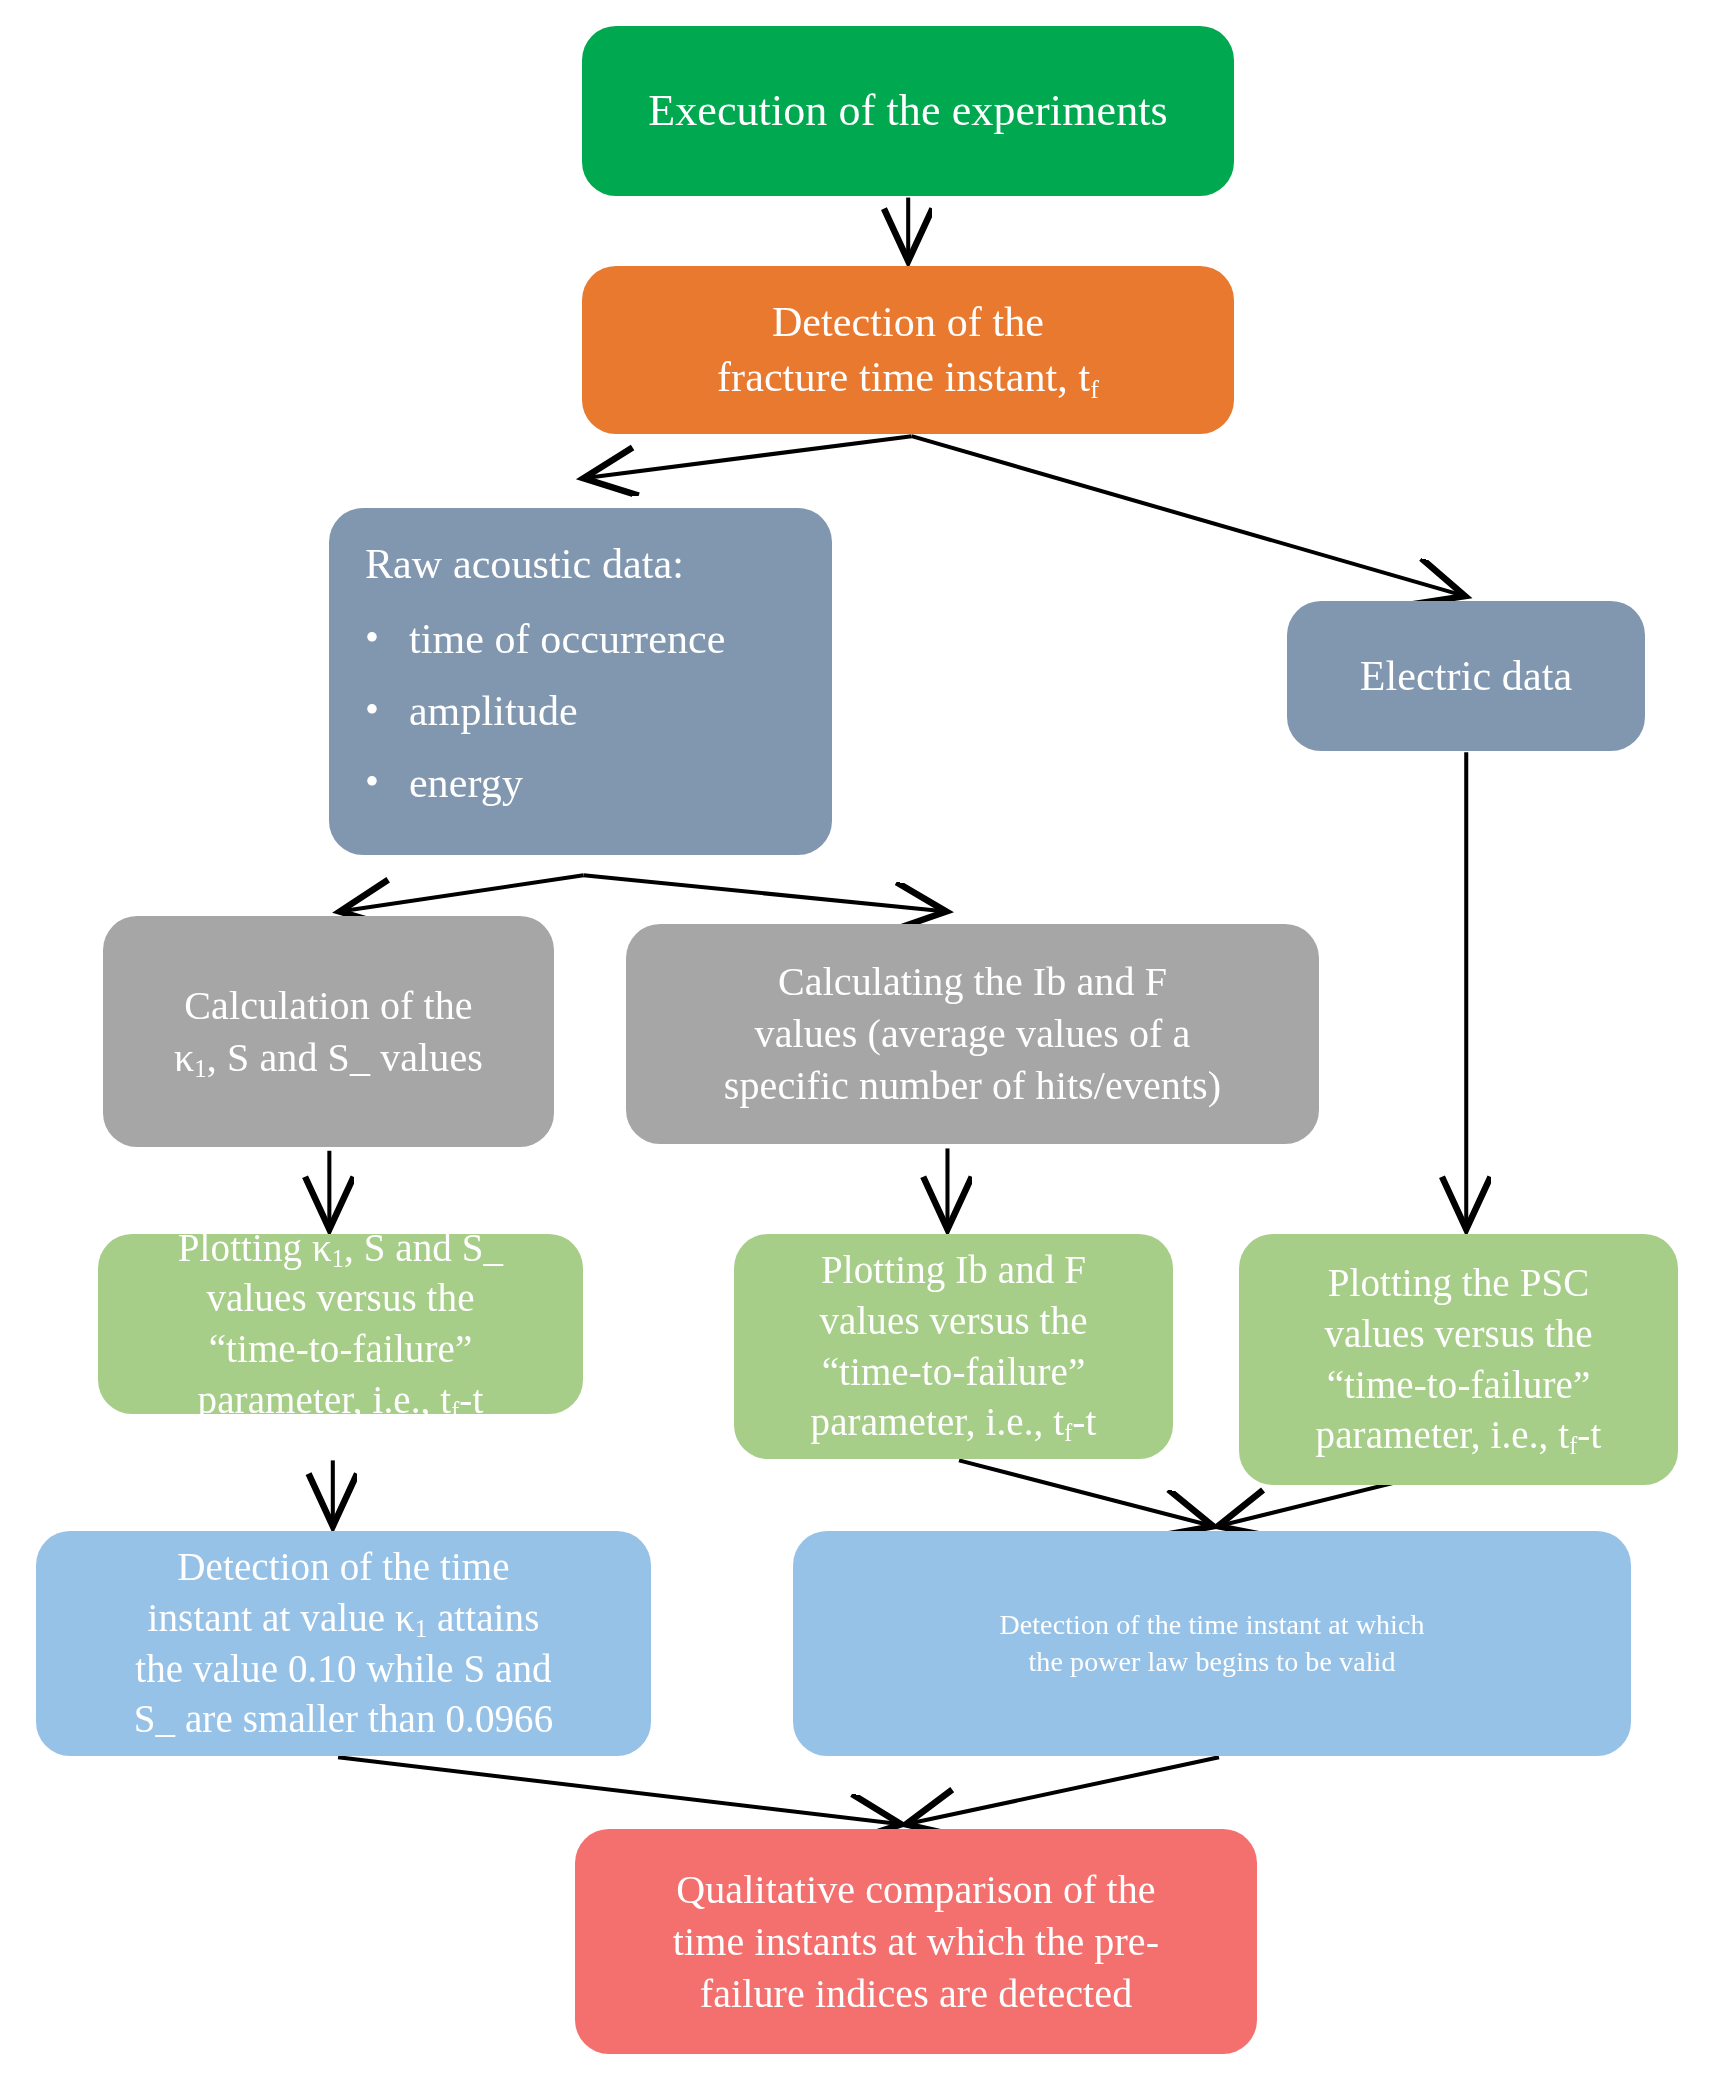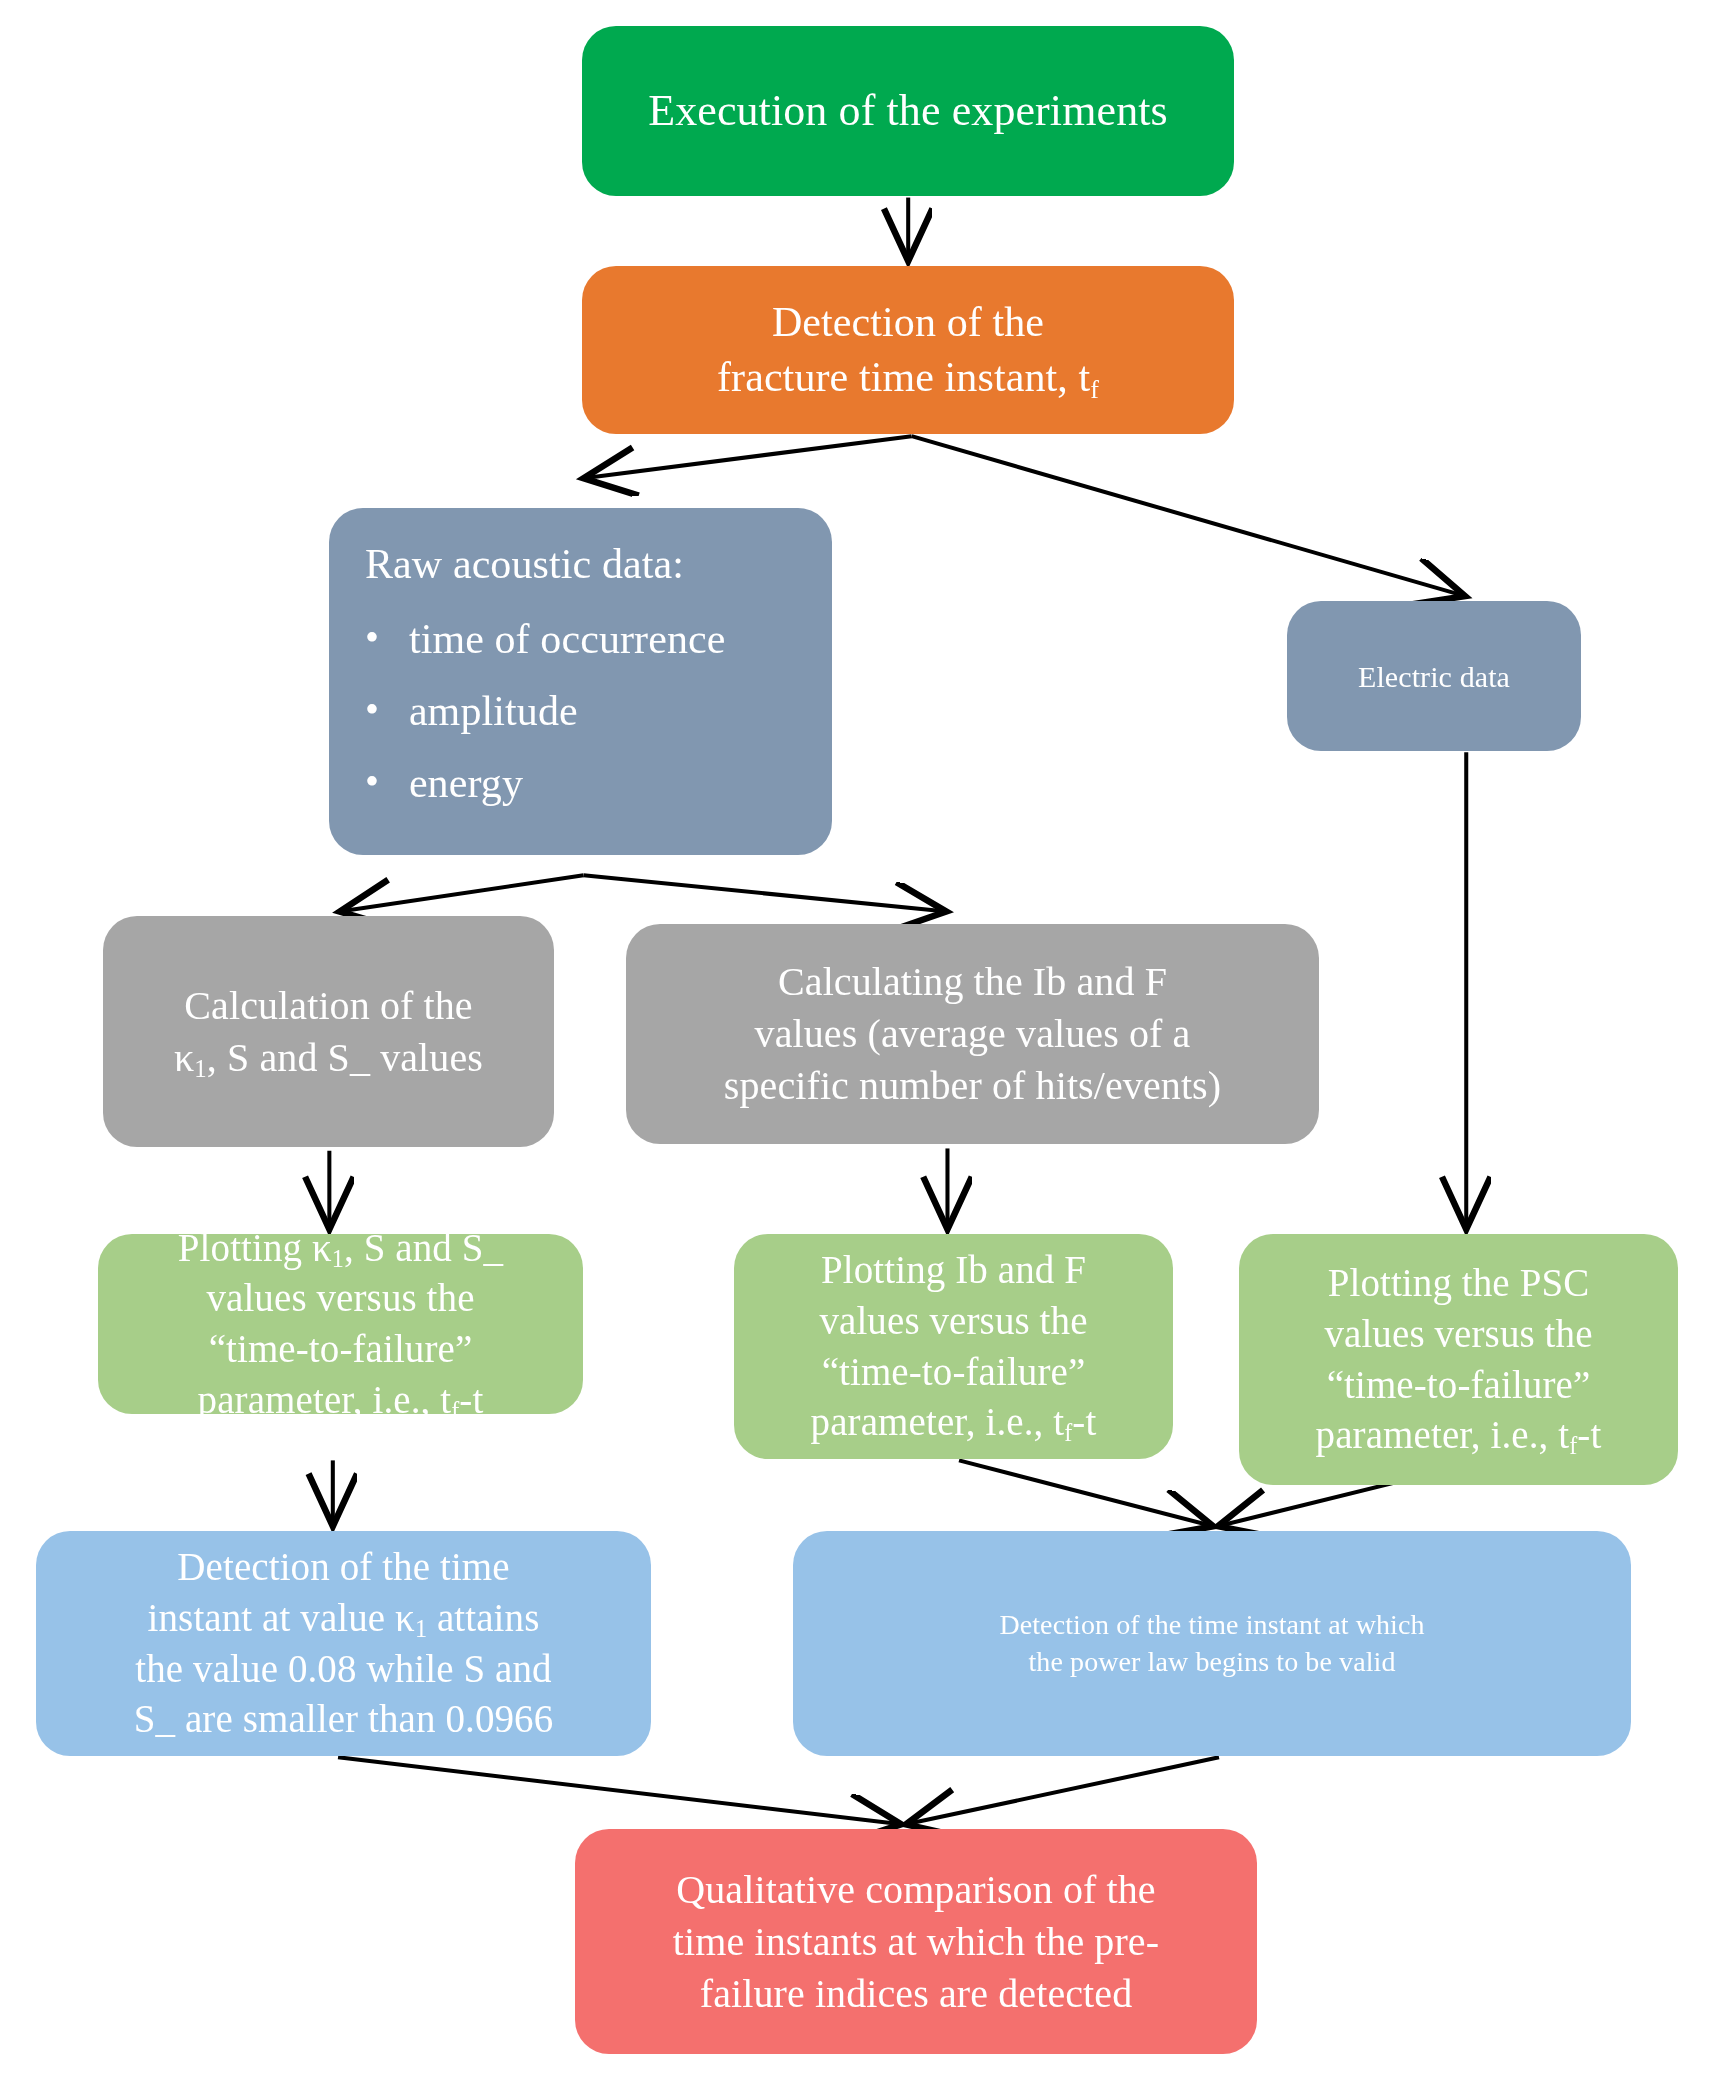--- a/index.html
+++ b/index.html
@@ -37,21 +37,21 @@
     line-height: 1.30;
     letter-spacing: 0.1px;
   }
   .node .ln { display: block; width: 100%; }
 
   
   #n-exec        { left:582px; top:26px;   width:652px; height:170px;  background:#00A94F; font-size:44px; }
   #n-fracture    { left:582px; top:266px;  width:652px; height:168px;  background:#E8792E; font-size:42px; }
   #n-raw         { left:329px;  top:508px;  width:503px;  height:347px;  background:#8197B0; font-size:42px;
                    align-items:flex-start; text-align:left; padding-left:36px; justify-content:flex-start; padding-top:29px; }
-  #n-electric    { left:1287px; top:601px; width:294px;  height:150px;  background:#8197B0; font-size:30px; }
+  #n-electric    { left:1287px; top:601px; width:358px;  height:150px;  background:#8197B0; font-size:42px; }
   #n-calc-kappa  { left:103px;  top:916px; width:451px;  height:231px;  background:#A6A6A6; font-size:40px; }
   #n-calc-ibf    { left:601px; top:924px; width:693px; height:220px;  background:#A6A6A6; font-size:40px;margin-left:25px; }
   #n-plot-kappa  { left:98px;  top:1234px; width:485px;  height:180px;  background:#A7CE89; font-size:39px; }
   #n-plot-ibf    { left:734px; top:1234px; width:439px;  height:225px;  background:#A7CE89; font-size:39px; }
   #n-plot-psc    { left:1239px; top:1234px; width:439px;  height:251px;  background:#A7CE89; font-size:39px; }
   #n-detect-k    { left:36px;   top:1531px; width:615px; height:225px;  background:#97C2E8; font-size:39px; }
   #n-detect-pl   { left:793px; top:1531px; width:838px; height:225px;  background:#97C2E8; font-size:28px; }
   #n-qualitative { left:575px;  top:1829px; width:682px; height:225px;  background:#F4706E; font-size:40px; }
 
   .bullets { margin:0; padding:0; list-style:none; width:100%; }
@@ -170,21 +170,21 @@
   <div class="node" id="n-plot-psc">
     <span class="ln">Plotting the PSC</span>
     <span class="ln">values versus the</span>
     <span class="ln">“time-to-failure”</span>
     <span class="ln"><span>parameter, i.e., t</span><sub>f</sub><span>-t</span></span>
   </div>
 
   <div class="node" id="n-detect-k">
     <span class="ln">Detection of the time</span>
     <span class="ln"><span>instant at value κ</span><sub>1</sub><span>  attains</span></span>
-    <span class="ln">the value 0.08 while S and</span>
+    <span class="ln">the value 0.10 while S and</span>
     <span class="ln">S_ are smaller than 0.0966</span>
   </div>
 
   <div class="node" id="n-detect-pl">
     <span class="ln">Detection of the time instant at which</span>
     <span class="ln">the power law begins to be valid</span>
   </div>
 
   <div class="node" id="n-qualitative">
     <span class="ln">Qualitative comparison of the</span>

